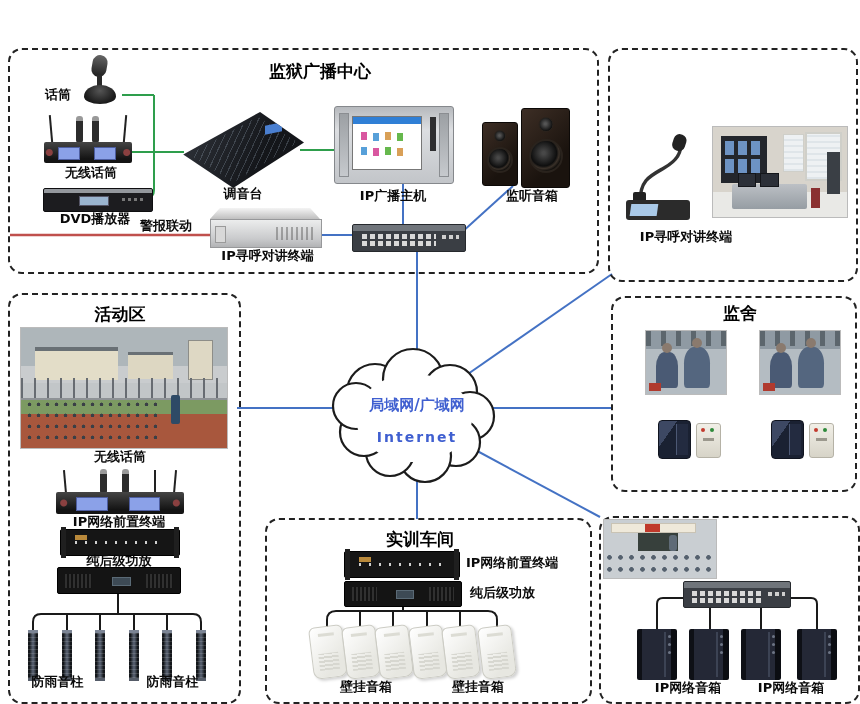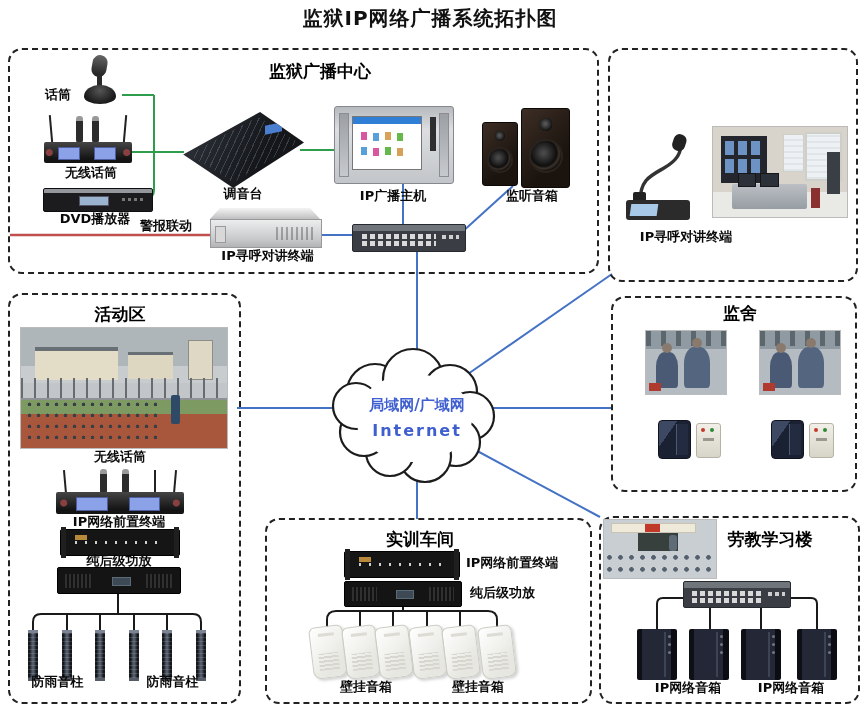--- a/index.html
+++ b/index.html
@@ -10,21 +10,21 @@
   .abs{position:absolute;z-index:3;}
   .lbl{position:absolute;z-index:4;font-weight:bold;font-size:13px;color:#0a0a0a;
        text-align:center;white-space:nowrap;line-height:1.1;}
   .zone-title{position:absolute;z-index:4;font-weight:bold;font-size:17px;color:#000;
               text-align:center;white-space:nowrap;}
   #page-title{position:absolute;left:0;top:5px;width:860px;text-align:center;z-index:4;
               font-size:20px;font-weight:bold;letter-spacing:1px;}
   #cloud-text{position:absolute;left:347px;top:396px;width:140px;text-align:center;z-index:4;
               color:#3f5fd0;font-weight:bold;}
   #cloud-text .l1{font-size:15px;}
-  #cloud-text .l2{font-size:16px;letter-spacing:2px;margin-top:6px;}
+  #cloud-text .l2{font-size:14px;letter-spacing:2px;margin-top:14px;}
 
   
   .desk-mic{width:46px;height:52px;}
   .dm-head{position:absolute;left:14px;top:0;width:15px;height:22px;border-radius:8px;
            background:linear-gradient(180deg,#666,#1e1e1e);transform:rotate(10deg);}
   .dm-stem{position:absolute;left:19px;top:20px;width:5px;height:14px;background:#2a2a2a;}
   .dm-base{position:absolute;left:6px;top:30px;width:32px;height:19px;border-radius:50%/60% 60% 40% 40%;
            background:radial-gradient(ellipse at 50% 30%,#555 0%,#1a1a1a 70%);}
   .rx{height:56px;}
   .antenna{position:absolute;bottom:20px;width:2px;height:28px;background:#222;}
@@ -217,34 +217,32 @@
       <circle cx="470" cy="416" r="24"></circle>
         <circle cx="456" cy="442" r="24"></circle>
         <circle cx="425" cy="456" r="26"></circle>
       <circle cx="390" cy="452" r="24"></circle>
         <circle cx="364" cy="432" r="24"></circle>
         <circle cx="356" cy="406" r="23"></circle>
       <ellipse cx="414" cy="418" rx="58" ry="44" stroke="none"></ellipse>
     </g>
   </svg>
 
-  <div id="page-title">监狱IP网络广播系统拓扑图</div>
 
   <div class="zone" style="left:8px;top:48px;width:587px;height:222px;"></div>
   <div class="zone" style="left:608px;top:48px;width:246px;height:230px;"></div>
   <div class="zone" style="left:8px;top:293px;width:229px;height:407px;"></div>
   <div class="zone" style="left:611px;top:296px;width:242px;height:192px;"></div>
   <div class="zone" style="left:265px;top:518px;width:323px;height:182px;"></div>
   <div class="zone" style="left:599px;top:516px;width:257px;height:184px;"></div>
 
   <div class="zone-title" style="left:245px;top:60px;width:150px;">监狱广播中心</div>
   <div class="zone-title" style="left:60px;top:303px;width:120px;">活动区</div>
   <div class="zone-title" style="left:690px;top:302px;width:100px;">监舍</div>
   <div class="zone-title" style="left:355px;top:528px;width:130px;">实训车间</div>
-  <div class="zone-title" style="left:710px;top:528px;width:120px;">劳教学习楼</div>
 
   <div id="cloud-text">
     <div class="l1">局域网/广域网</div>
     <div class="l2">Internet</div>
   </div>
 
   <div class="abs desk-mic" style="left:78px;top:55px;">
     <div class="dm-head"></div>
     <div class="dm-stem"></div>
     <div class="dm-base"></div>

